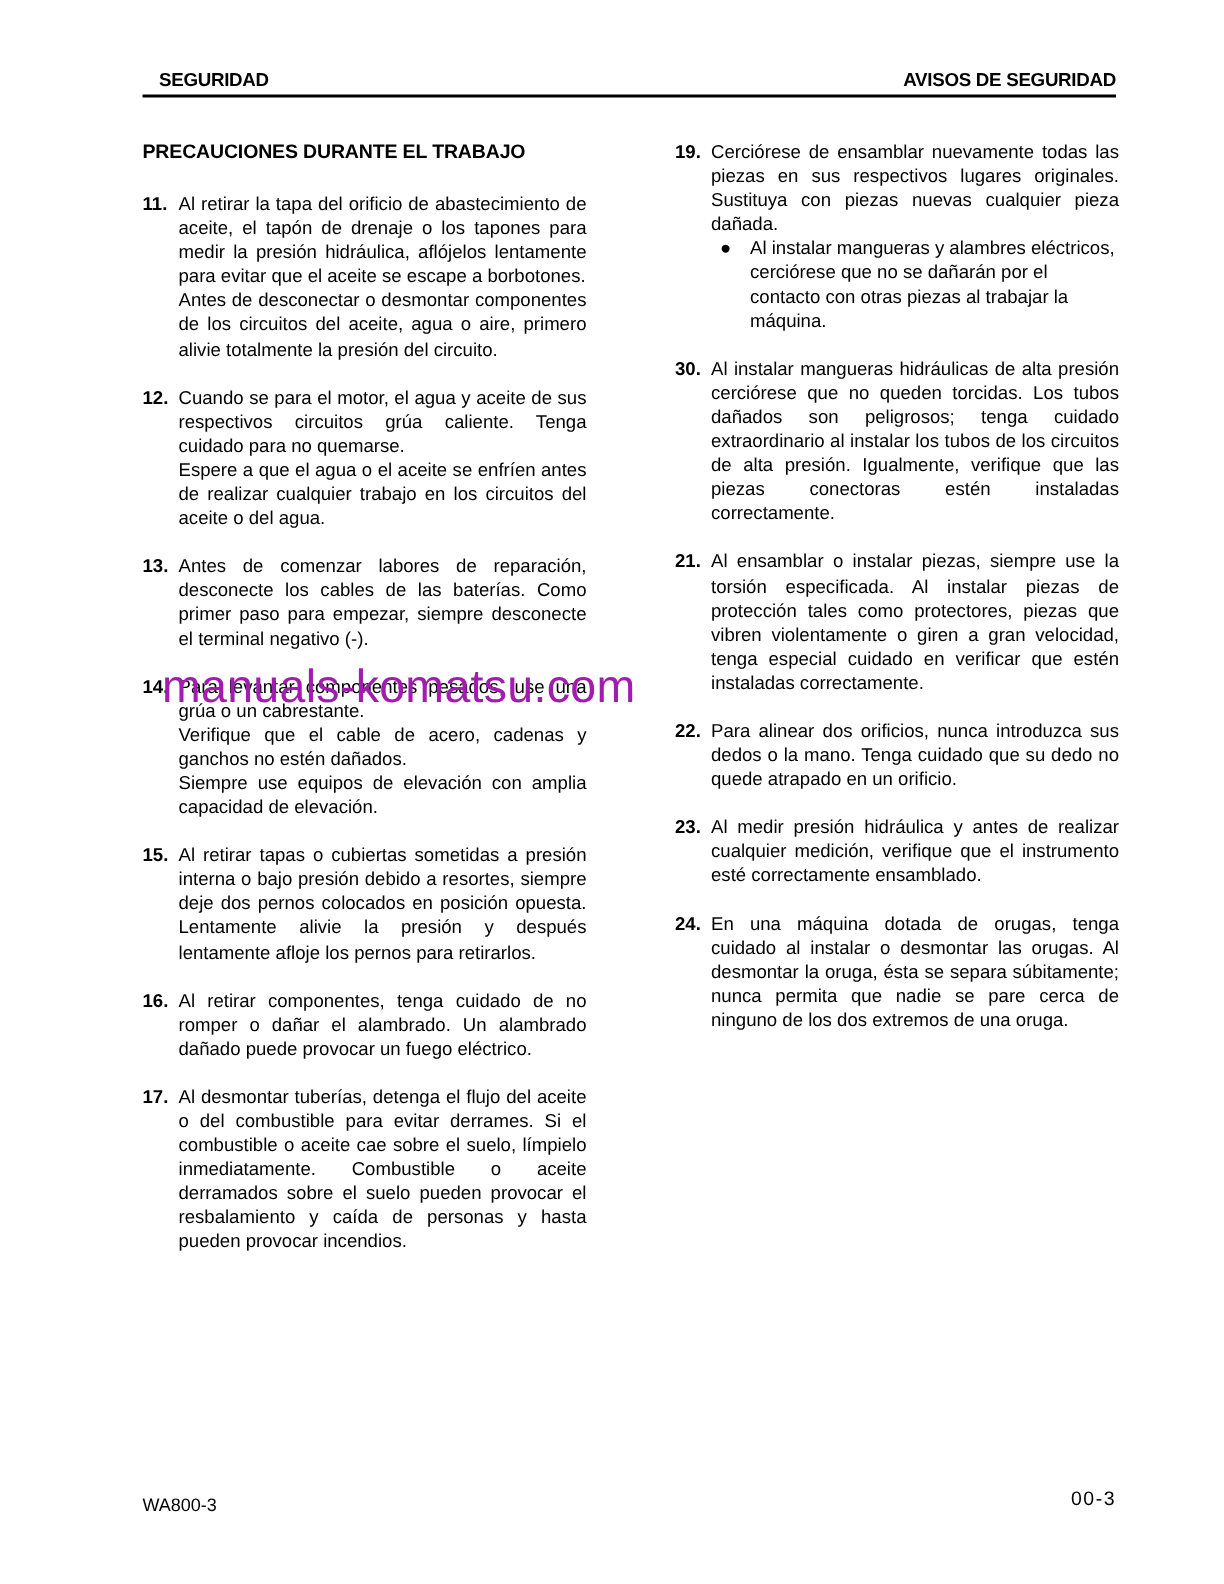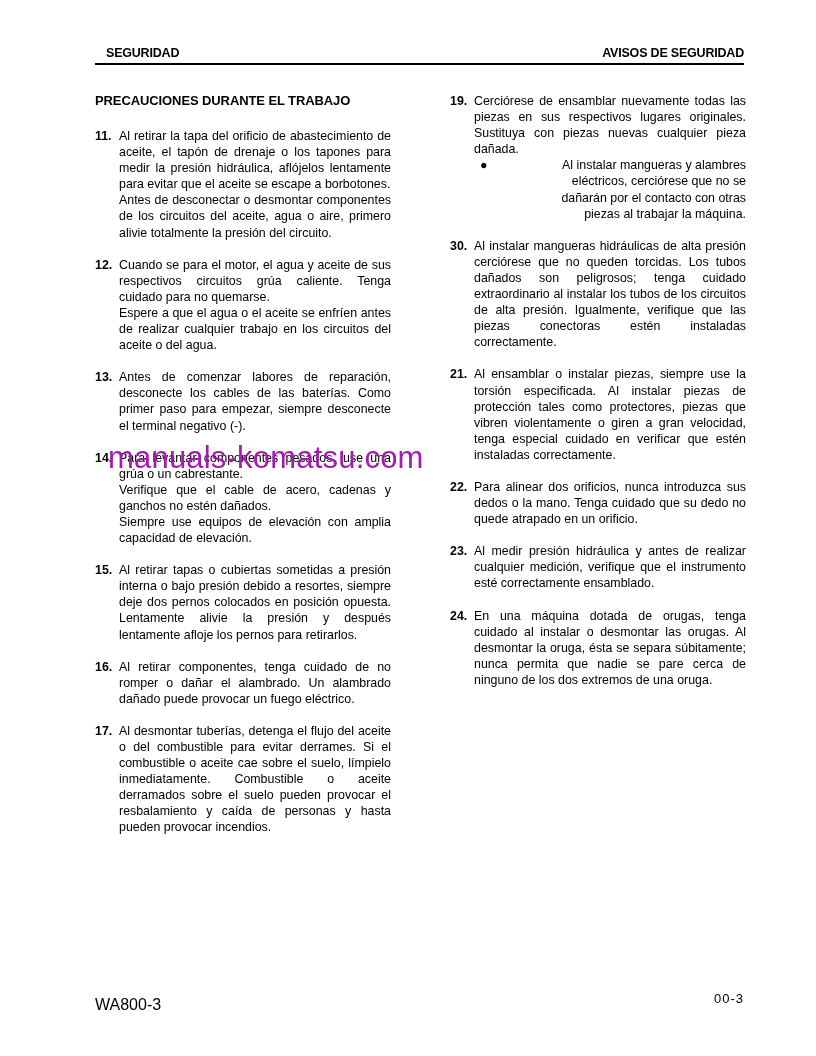--- a/index.html
+++ b/index.html
@@ -24,29 +24,29 @@
 
   .col { position: absolute; width: 296px; }
   .col.left { left: 95px; top: 128px; }
   .col.right { left: 450px; top: 93px; }
 
   .item { position: relative; padding-left: 24px; margin-bottom: 16px; font-size: 12.4px; line-height: 16.1px; }
   .item .num { position: absolute; left: 0; top: 0; font-weight: bold; }
   .item p { margin: 0; text-align: justify; }
   .item .bullet { position: relative; padding-left: 26px; }
   .item .bullet .dot { position: absolute; left: 6px; top: 0; }
-  .item .bullet p { text-align: right; margin-left: 45px; }
+  .item .bullet p { text-align: left; }
 
   .watermark {
     position: absolute; left: 108px; top: 440px;
     font-size: 31px; color: #a21caf; letter-spacing: 0.2px;
     font-family: "Liberation Sans", sans-serif;
   }
 
-  .footer-left { position: absolute; left: 95px; top: 996px; font-size: 16px; }
+  .footer-left { position: absolute; left: 95px; top: 996px; font-size: 12px; }
   .footer-right { position: absolute; right: 72px; top: 991px; font-size: 13px; letter-spacing: 1px; }
 </style>
 </head>
 <body>
 
 <div class="page-header">
   <span class="left">SEGURIDAD</span>
   <span class="right">AVISOS DE SEGURIDAD</span>
 </div>
 

